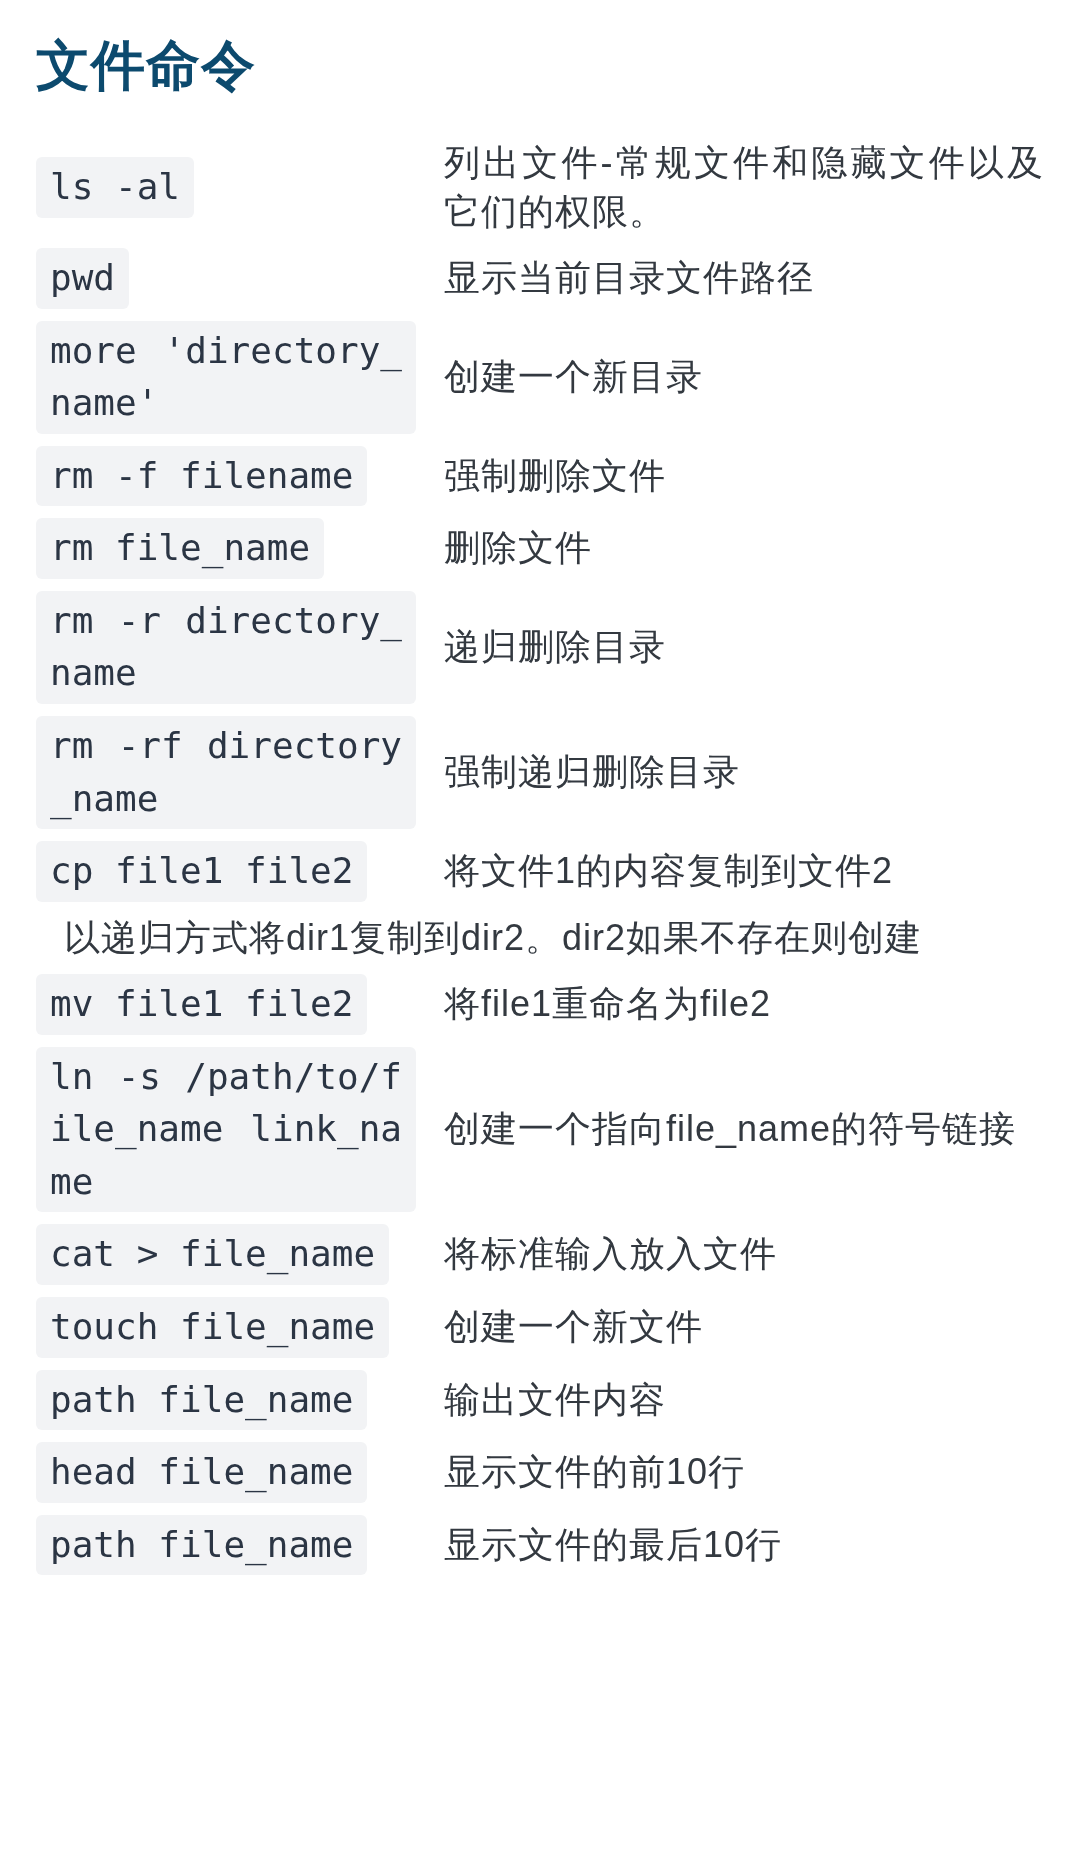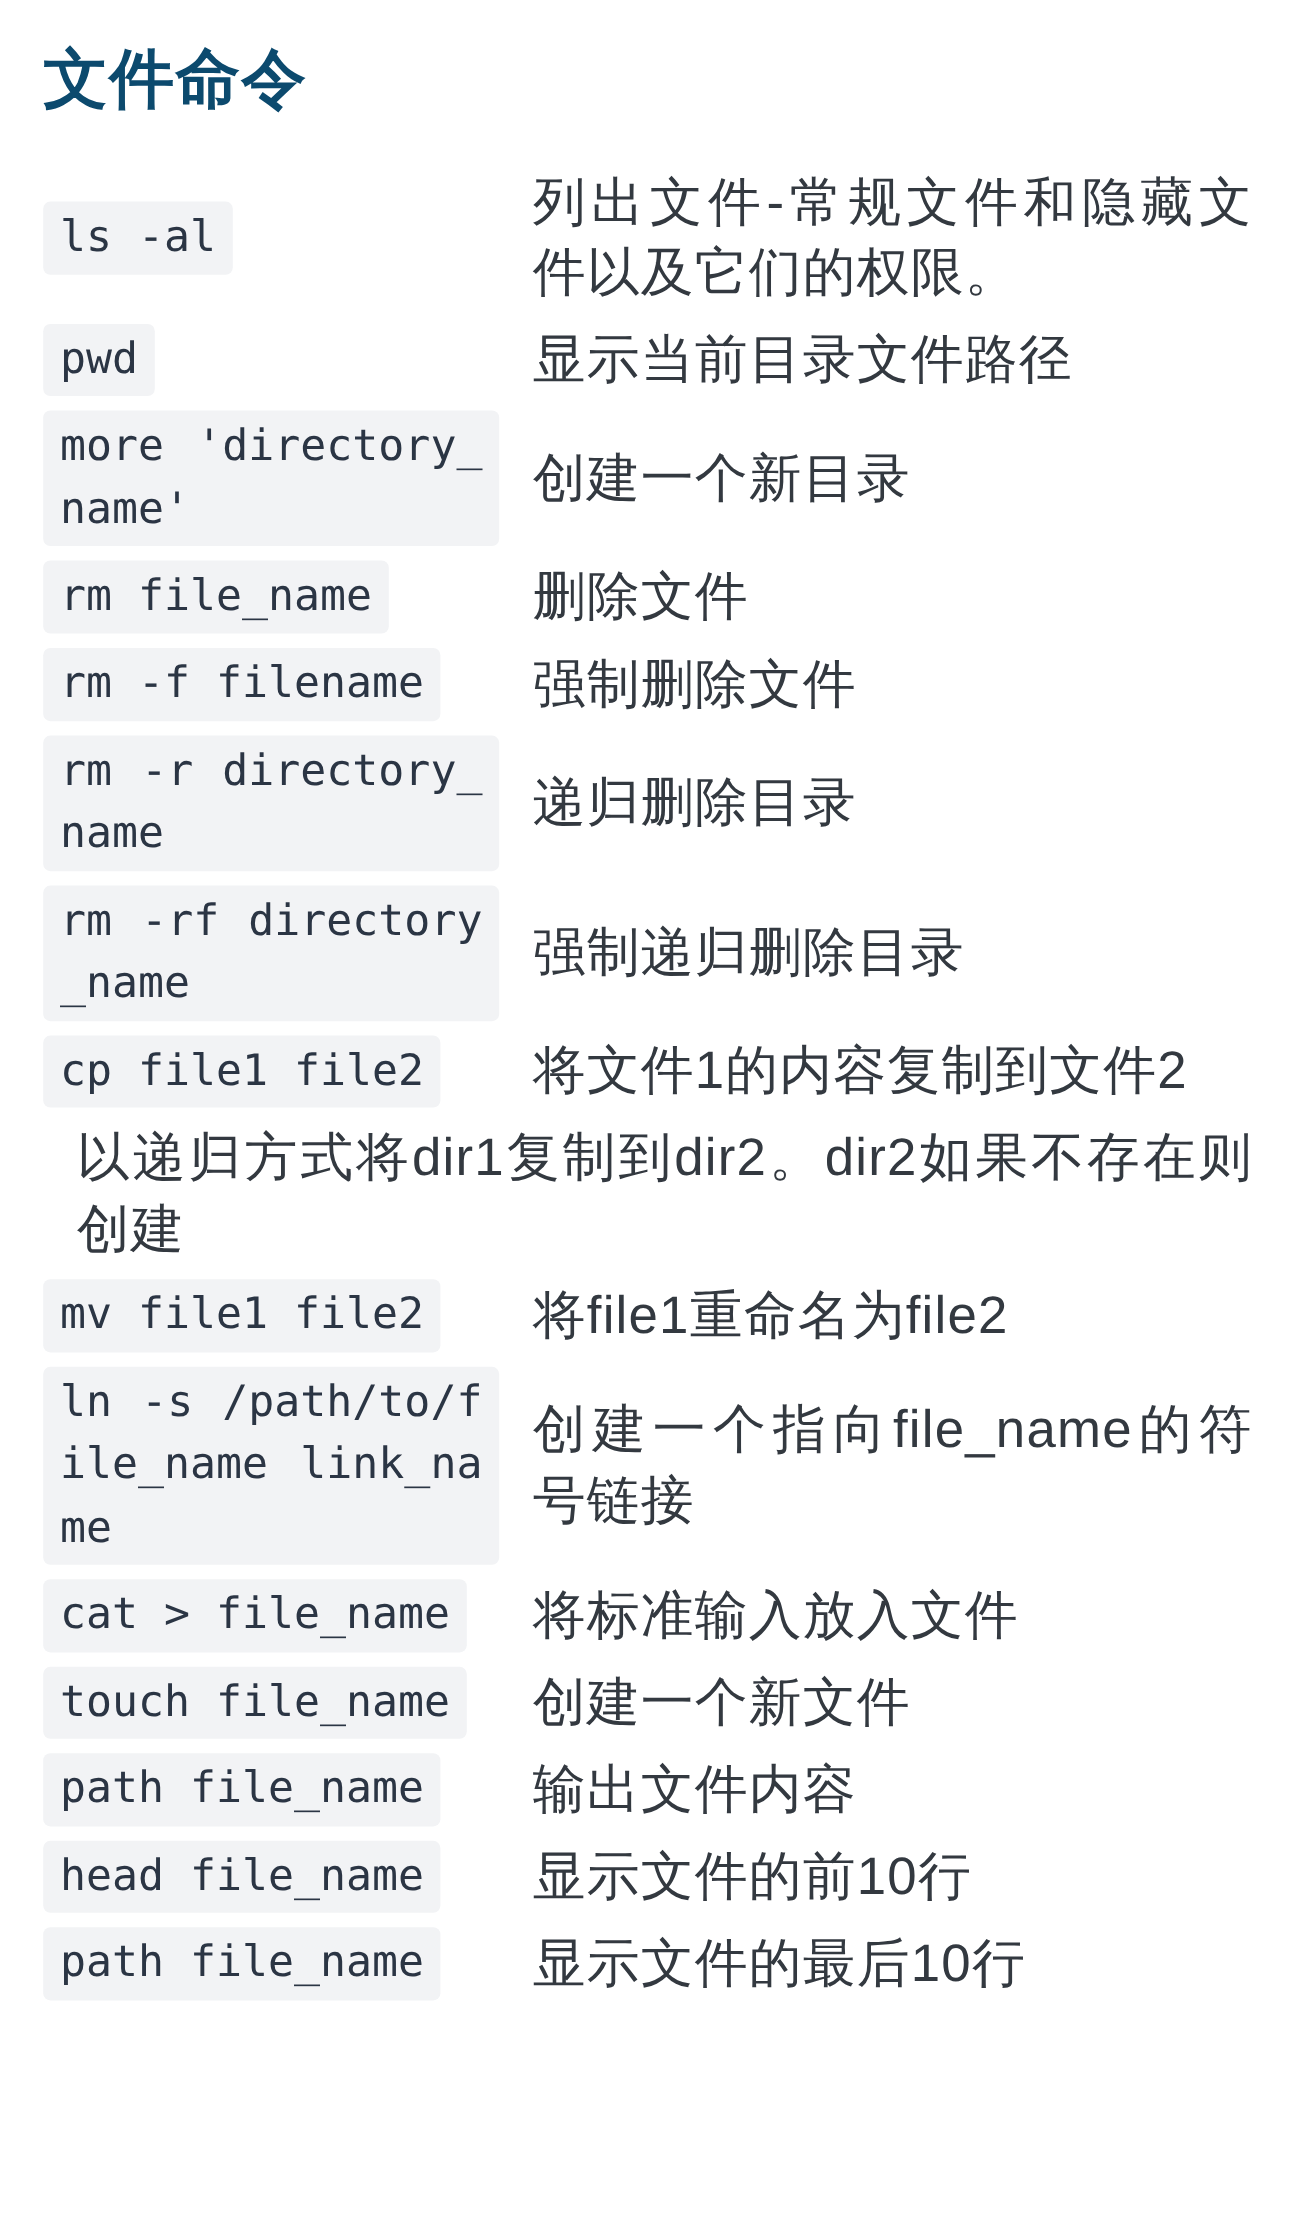--- a/index.html
+++ b/index.html
@@ -50,21 +50,21 @@
       padding: 4px 14px;
       display: inline-block;
       text-align: justify;
       text-align-last: justify;
     }
     .cmd-cell.single .code {
       text-align-last: left;
     }
     .desc-cell {
       flex: 1;
-      font-size: 44px;
+      font-size: 36px;
       color: #333940;
       line-height: 1.35;
       padding-left: 28px;
       text-align: justify;
       text-align-last: left;
       letter-spacing: 1px;
       word-break: break-all;
     }
   </style>
 </head>
@@ -79,26 +79,26 @@
     </div>
     <div class="row">
       <div class="cmd-cell single"><span class="code">pwd</span></div>
       <div class="desc-cell">显示当前目录文件路径</div>
     </div>
     <div class="row">
       <div class="cmd-cell"><span class="code">more 'directory_name'</span></div>
       <div class="desc-cell">创建一个新目录</div>
     </div>
     <div class="row">
+      <div class="cmd-cell single"><span class="code">rm -f filename</span></div>
+      <div class="desc-cell">强制删除文件</div>
+    </div>
+    <div class="row">
       <div class="cmd-cell single"><span class="code">rm file_name</span></div>
       <div class="desc-cell">删除文件</div>
-    </div>
-    <div class="row">
-      <div class="cmd-cell single"><span class="code">rm -f filename</span></div>
-      <div class="desc-cell">强制删除文件</div>
     </div>
     <div class="row">
       <div class="cmd-cell"><span class="code">rm -r directory_name</span></div>
       <div class="desc-cell">递归删除目录</div>
     </div>
     <div class="row">
       <div class="cmd-cell"><span class="code">rm -rf directory_name</span></div>
       <div class="desc-cell">强制递归删除目录</div>
     </div>
     <div class="row">

